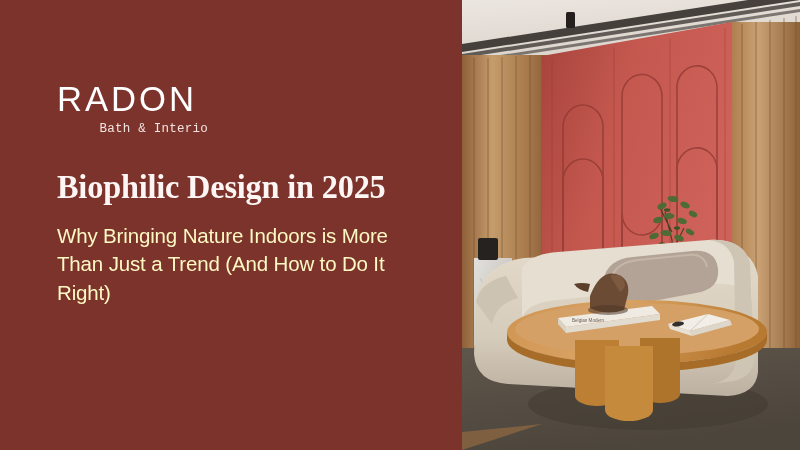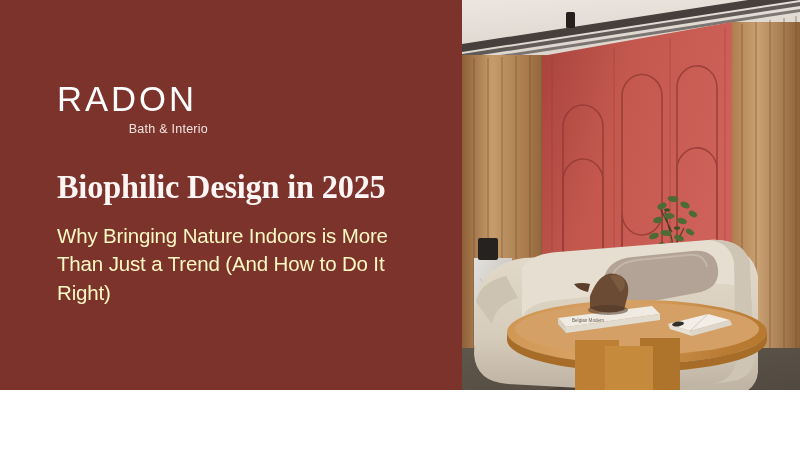--- a/index.html
+++ b/index.html
@@ -7,21 +7,21 @@
     padding: 0;
     background: #ffffff;
   }
   body {
     font-family: "Liberation Sans", sans-serif;
   }
 
   .banner {
     position: relative;
     width: 800px;
-    height: 390px;
+    height: 450px;
     overflow: hidden;
     display: flex;
     background: #7c332c;
   }
 
   
   .text-panel {
     position: relative;
     width: 462px;
     height: 450px;
@@ -47,21 +47,21 @@
     font-weight: 400;
     letter-spacing: 3.0px;
     color: #ffffff;
     white-space: nowrap;
     transform: scaleX(0.99);
     transform-origin: left center;
   }
   .logo-tagline {
     margin-top: 7px;
     text-align: right;
-    font-family: Liberation Sans, sans-serif;
+    font-family: Liberation Mono, monospace;
     font-size: 12.5px;
     letter-spacing: 0.25px;
     color: #f3e4e1;
     white-space: nowrap;
     padding-right: 1px;
   }
 
   
   .headline {
     margin-top: 33px;

